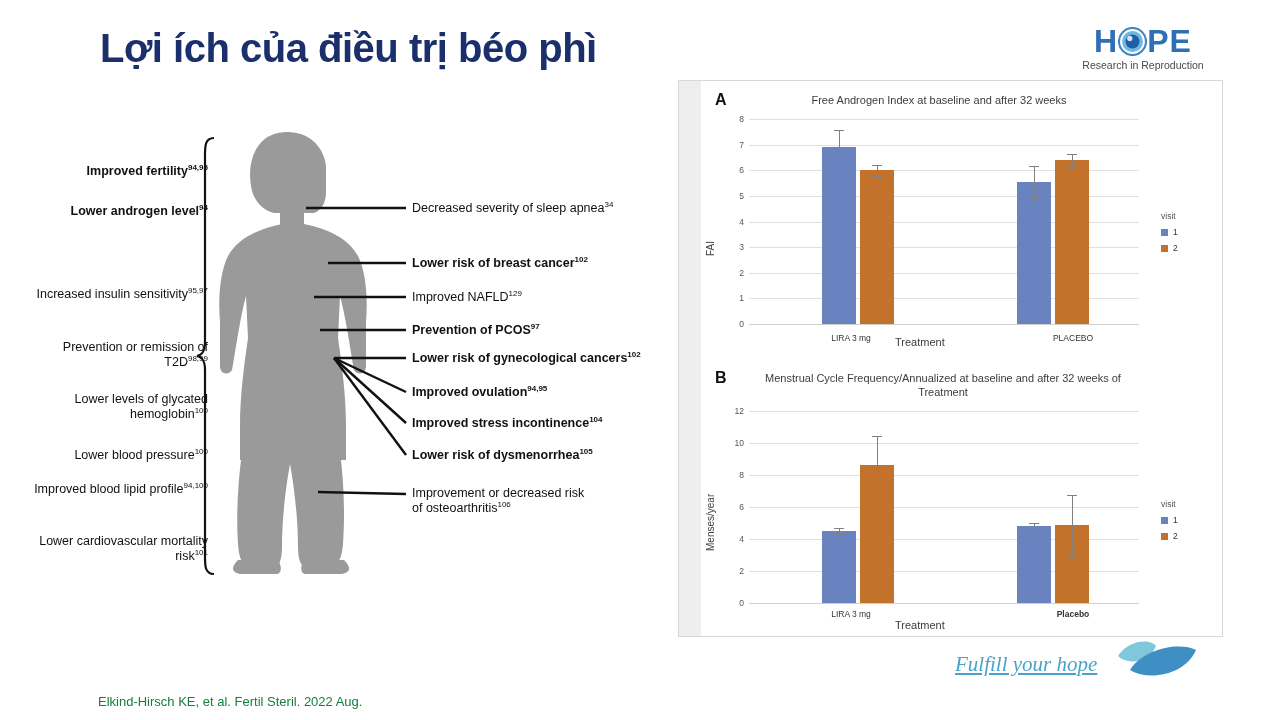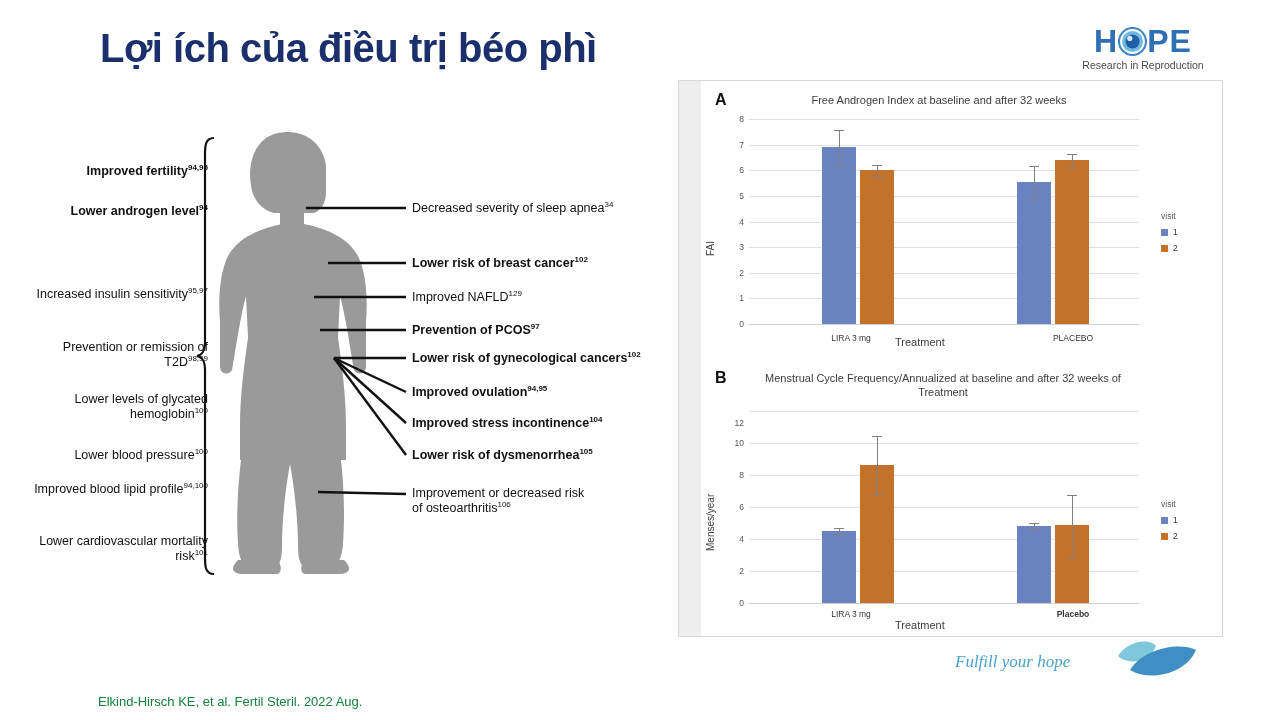--- a/index.html
+++ b/index.html
@@ -107,22 +107,22 @@
   .legend-text { font-size:8.5px; color:#333; }
 
   
   #citation {
     position:absolute; left:98px; top:694px;
     font-size:13px; color:#15803d;
     font-family:"Liberation Sans", sans-serif; white-space:nowrap;
   }
   #tagline {
     position:absolute; left:955px; top:652px;
-    font-size:17px; color:#4aa3c7; font-style:italic;
-    font-family:"Liberation Serif", serif; white-space:nowrap;
+    font-size:21px; color:#4aa3c7; font-style:italic;
+    font-family:"Liberation Serif", serif; white-space:nowrap;text-decoration:underline;
   }
   #leaves { position:absolute; left:1110px; top:636px; width:92px; height:46px; }
 </style>
 </head>
 <body>
 
 <div id="slide-title">Lợi ích của điều trị béo phì</div>
 
 <div id="hope-logo">
   <div id="hope-word">
@@ -299,21 +299,21 @@
       <div class="ytick" style="top: 160px;">2</div>
       <div class="gridline" style="top: 128px;"></div>
       <div class="ytick" style="top: 128px;">4</div>
       <div class="gridline" style="top: 96px;"></div>
       <div class="ytick" style="top: 96px;">6</div>
       <div class="gridline" style="top: 64px;"></div>
       <div class="ytick" style="top: 64px;">8</div>
       <div class="gridline" style="top: 32px;"></div>
       <div class="ytick" style="top: 32px;">10</div>
       <div class="gridline" style="top: 0px;"></div>
-      <div class="ytick" style="top: 12px; margin-left: 20px;">12</div>
+      <div class="ytick" style="top: 0px; margin-left: 20px;">12</div>
       <div class="bar" style="left: 73.2px; width: 34px; height: 72px; background: rgb(104, 131, 192);"></div>
       <div class="errbar" style="left: 90.2px; top: 116.8px; height: 6.4px;"></div>
       <div class="errcap" style="left: 85.2px; top: 116.8px; width: 10px;"></div>
       <div class="errcap" style="left: 85.2px; top: 123.2px; width: 10px;"></div>
       <div class="bar" style="left: 111.2px; width: 34px; height: 137.6px; background: rgb(195, 114, 43);"></div>
       <div class="errbar" style="left: 128.2px; top: 24.8px; height: 59.2px;"></div>
       <div class="errcap" style="left: 123.2px; top: 24.8px; width: 10px;"></div>
       <div class="errcap" style="left: 123.2px; top: 84px; width: 10px;"></div>
       <div class="bar" style="left: 268.2px; width: 34px; height: 76.8px; background: rgb(104, 131, 192);"></div>
       <div class="errbar" style="left: 285.2px; top: 112px; height: 6.4px;"></div>

